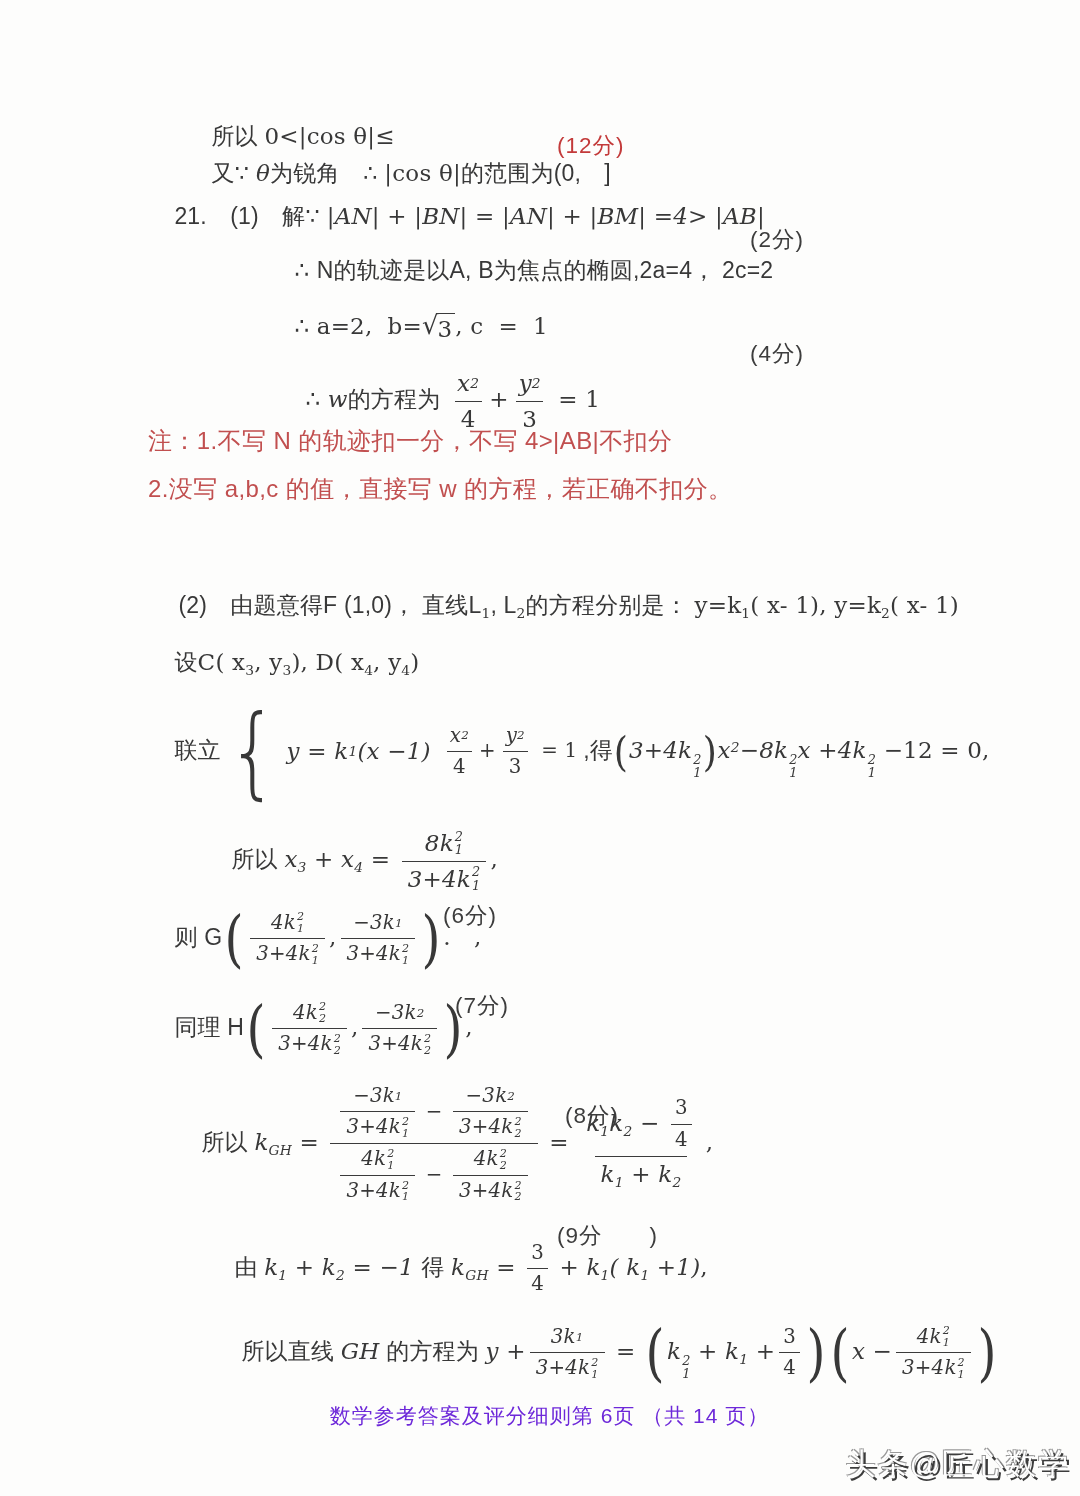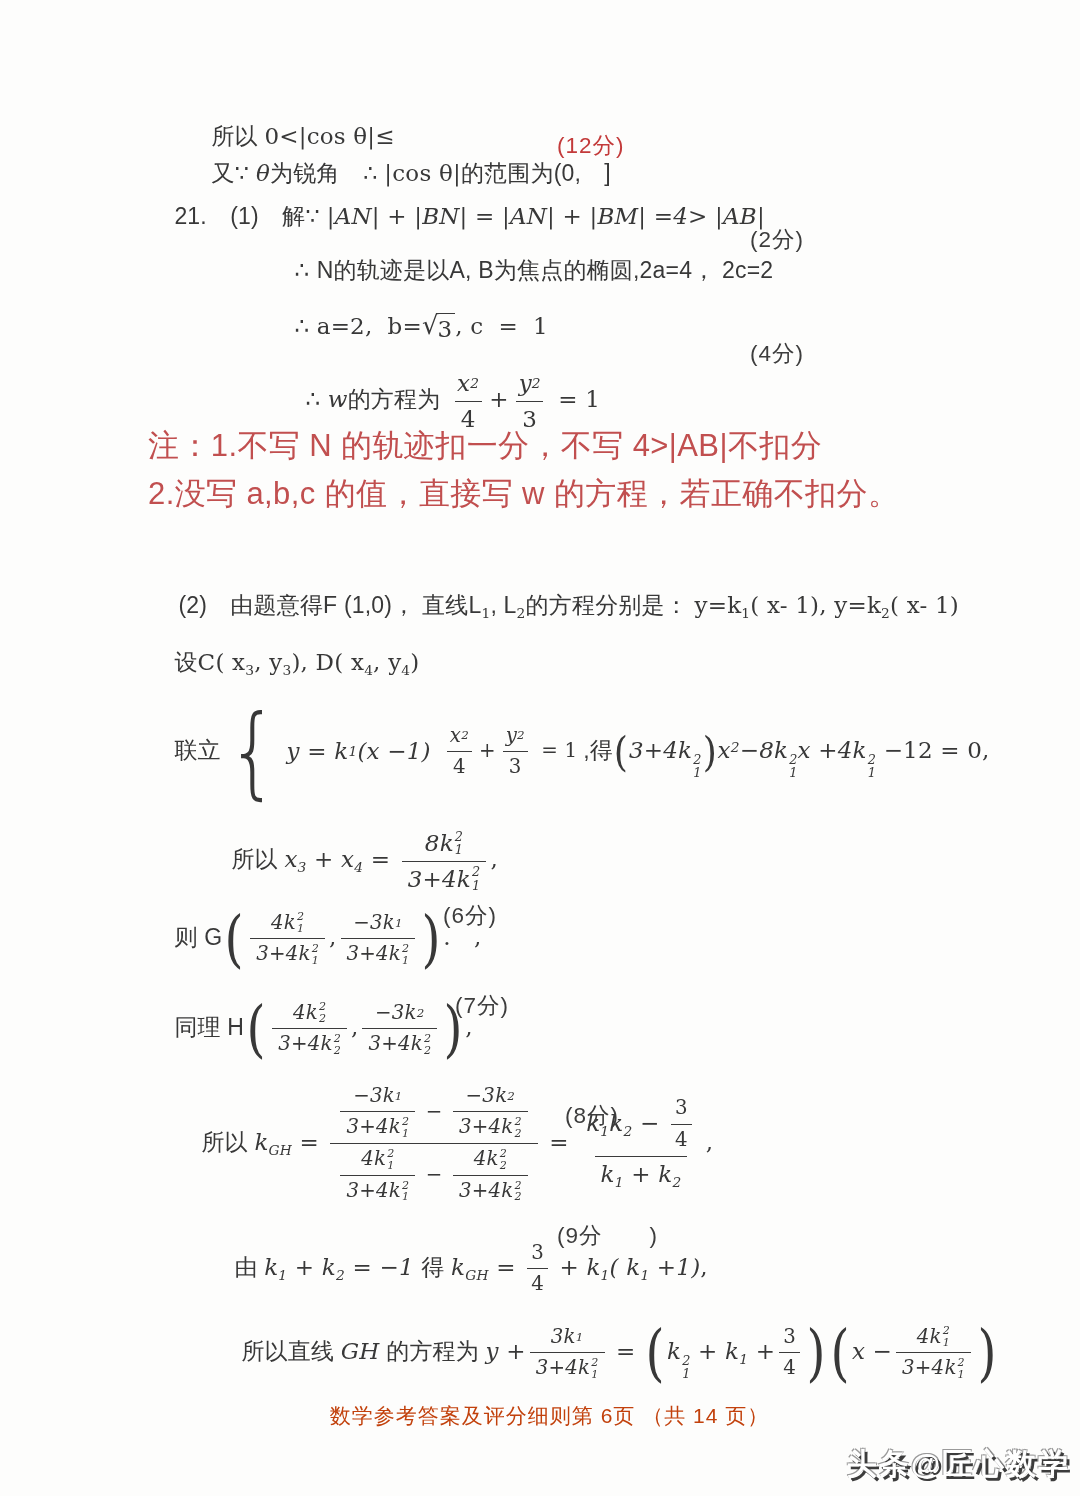--- a/index.html
+++ b/index.html
@@ -29,24 +29,24 @@
   .bp-m{font-size:175%;line-height:.9;transform:scaleX(.9);}
   .bp-l{font-size:265%;line-height:.85;transform:scaleX(.8);}
   .brace{font-family:"DejaVu Sans",sans-serif;font-size:100px;line-height:.9;display:inline-block;
          vertical-align:middle;transform:scaleX(.8);font-weight:200;margin-right:2px;}
   .cases{display:inline-flex;flex-direction:row;gap:9px;vertical-align:middle;margin-right:6px;}
   .crow{display:inline-flex;align-items:center;white-space:pre;}
   .fr{display:inline-flex;align-items:center;white-space:pre;}
   .score{position:absolute;font-size:22.5px;color:#3d3d3d;white-space:pre;letter-spacing:1px;}
   .red{color:#c14f4f;text-align:center;}
   .score.red{color:#c33a3a;}
-  .note{position:absolute;font-size:31px;color:#c14f4f;white-space:pre;letter-spacing:.4px;}
-  .footer{position:absolute;left:0;right:0;top:1402px;text-align:center;font-size:21px;color:#c2410c;
+  .note{position:absolute;font-size:24px;color:#c14f4f;white-space:pre;letter-spacing:.4px;}
+  .footer{position:absolute;left:0;right:0;top:1402px;text-align:center;font-size:21px;color:#6d28d9;
           letter-spacing:1px;margin-left:19px;}
-  .watermark{position:absolute;right:10px;top:1444px;font-size:30px;font-weight:700;color:#ffffff;
+  .watermark{position:absolute;right:10px;top:1444px;font-size:30px;font-weight:400;color:#ffffff;
              letter-spacing:2px;text-shadow:3px 3px 0 #3c3c3c,-1px -1px 0 #9a9a9a,1px -1px 0 #9a9a9a;}
 </style>
 </head>
 <body>
 
 <div class="page">
 
   <div class="line" style="left:185px;top:93px">
     <span>所以 </span><span class="m">0&lt;|cos θ|≤</span>
   </div>

